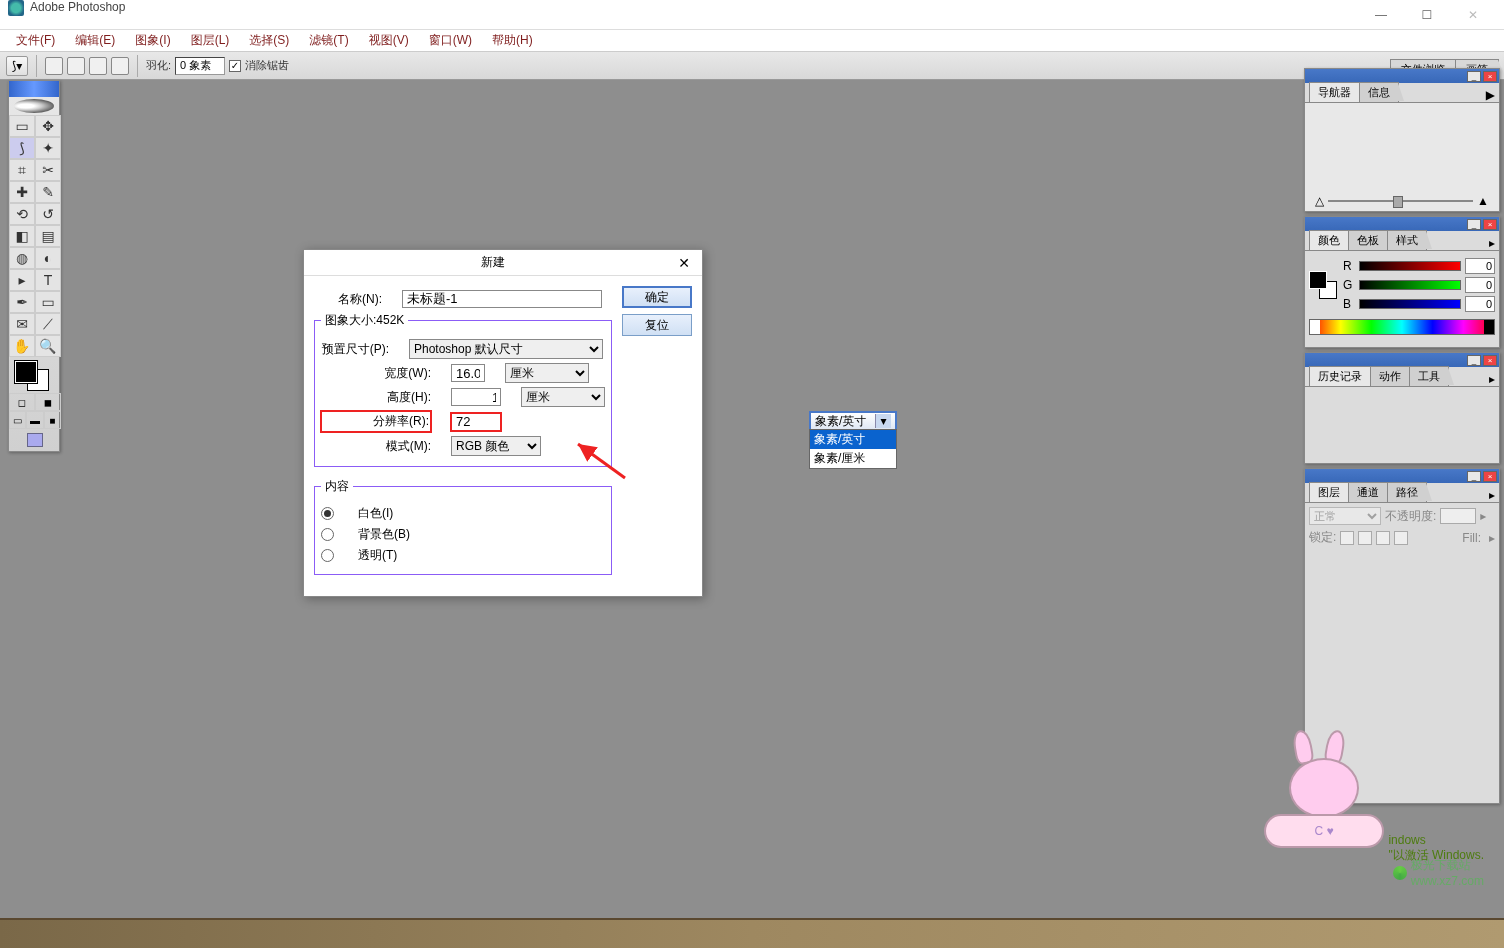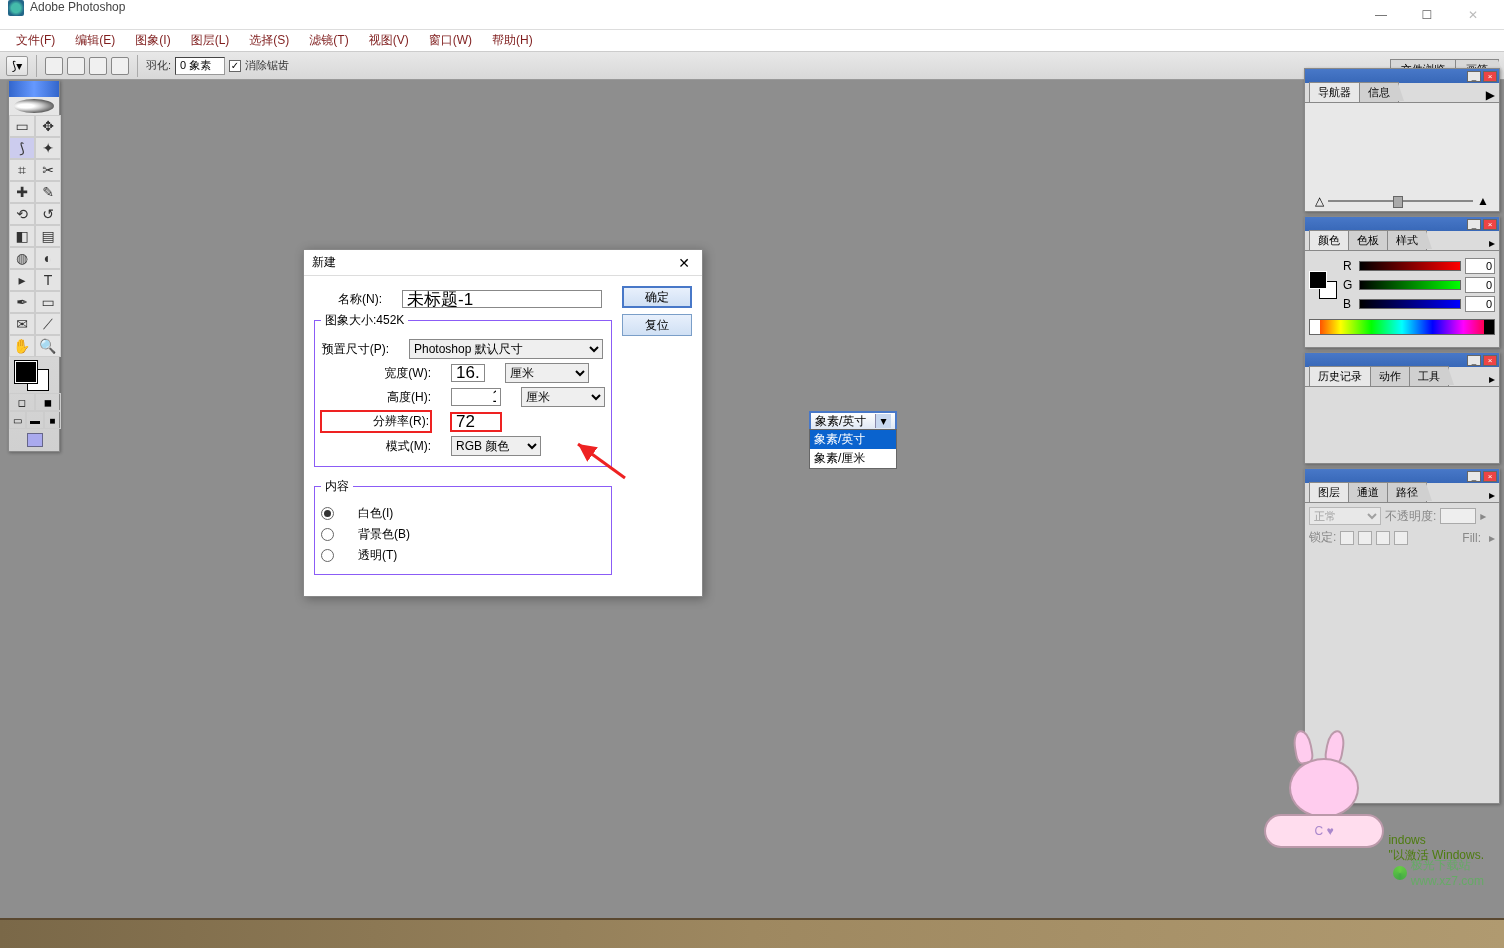--- a/index.html
+++ b/index.html
@@ -81,30 +81,30 @@
 .panel-body.layers { height: 300px; }
 .layers-controls { display: flex; align-items: center; gap: 4px; margin-bottom: 4px; color: #888; }
 .layers-controls select { width: 72px; height: 18px; border: 1px solid #aaa; background: #eee; color: #888; font-size: 11px; }
 .layers-controls .opacity-box { width: 36px; height: 16px; border: 1px solid #aaa; background: #eee; }
 .lock-row { display: flex; align-items: center; gap: 4px; color: #888; font-size: 11px; margin-bottom: 4px; }
 .lock-row .lockicon { width: 14px; height: 14px; border: 1px solid #aaa; background: #eee; }
 
 
 .dialog { position: absolute; top: 249px; left: 303px; width: 400px; background: #fff; border: 1px solid #888; box-shadow: 2px 2px 10px rgba(0,0,0,.3); }
 .dialog-title { height: 26px; display: flex; align-items: center; padding: 0 8px; background: #fff; border-bottom: 1px solid #ddd; }
-.dialog-title span { flex: 1; }
+.dialog-title span { flex: 1; text-align: center; }
 .dialog-title .dclose { width: 20px; height: 20px; display: flex; align-items: center; justify-content: center; font-size: 14px; }
 .dialog-body { padding: 10px; display: flex; gap: 10px; }
 .dialog-left { flex: 1; }
 .dialog-right { width: 80px; display: flex; flex-direction: column; gap: 6px; }
 .dlg-btn { height: 22px; border: 1px solid #7a9ec8; background: linear-gradient(#e8f0fc,#d0e0f4); display: flex; align-items: center; justify-content: center; font-size: 12px; }
 .dlg-btn.primary { border: 2px solid #4878c8; }
 .form-row { display: flex; align-items: center; margin: 4px 0; gap: 20px; }
 .form-row label { width: 68px; text-align: right; font-size: 12px; }
-.form-row input[type=text] { height: 18px; border: 1px solid #888; padding: 0 4px; font-size: 17px; }
+.form-row input[type=text] { height: 18px; border: 1px solid #888; padding: 0 4px; font-size: 13px; }
 .form-row select { height: 20px; border: 1px solid #888; font-size: 12px; }
 fieldset { border: 1px solid #8b5cf6; padding: 6px; margin-bottom: 11px; }
 fieldset legend { font-size: 12px; padding: 0 4px; }
 .redbox { outline: 2px solid #e22; outline-offset: -1px; }
 .form-row.resolution label { outline: 2px solid #e22; padding: 2px; }
 .form-row.resolution input { outline: 2px solid #e22; }
 
 
 .dropdown-open { position: absolute; top: 429px; left: 809px; width: 88px; border: 1px solid #666; background: #fff; font-size: 12px; z-index: 100; }
 .dropdown-open .opt { padding: 1px 4px; }

